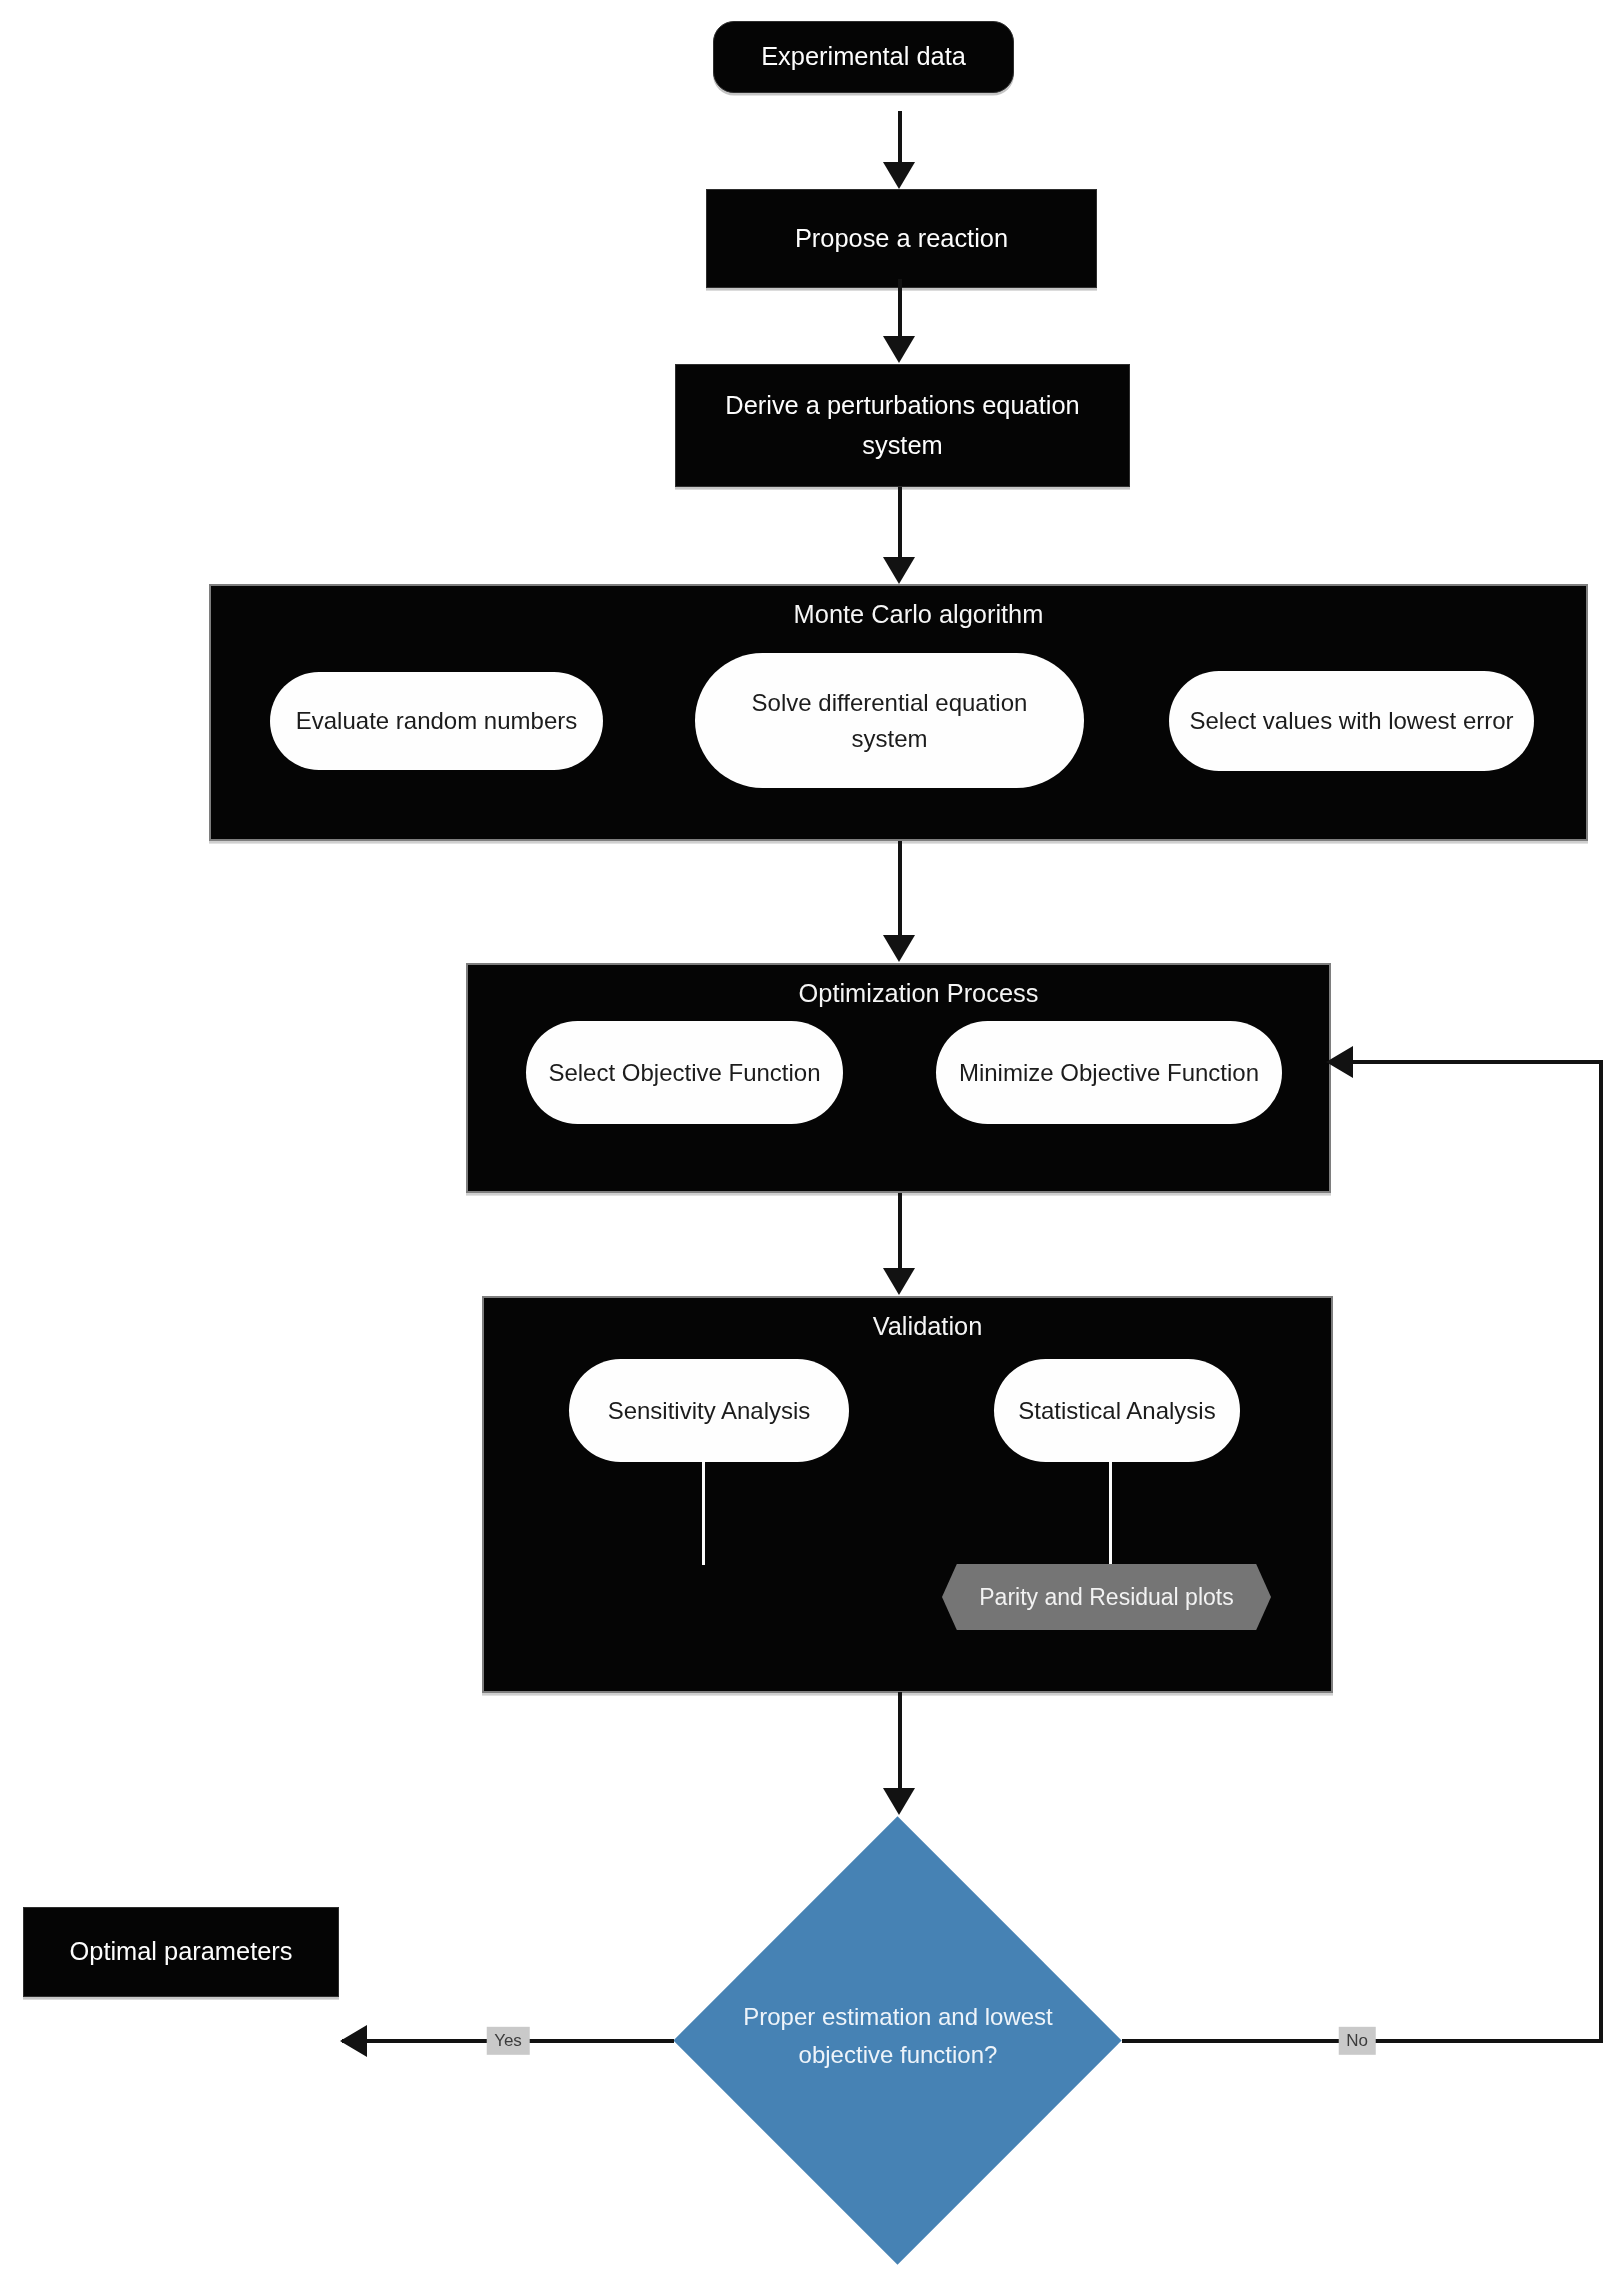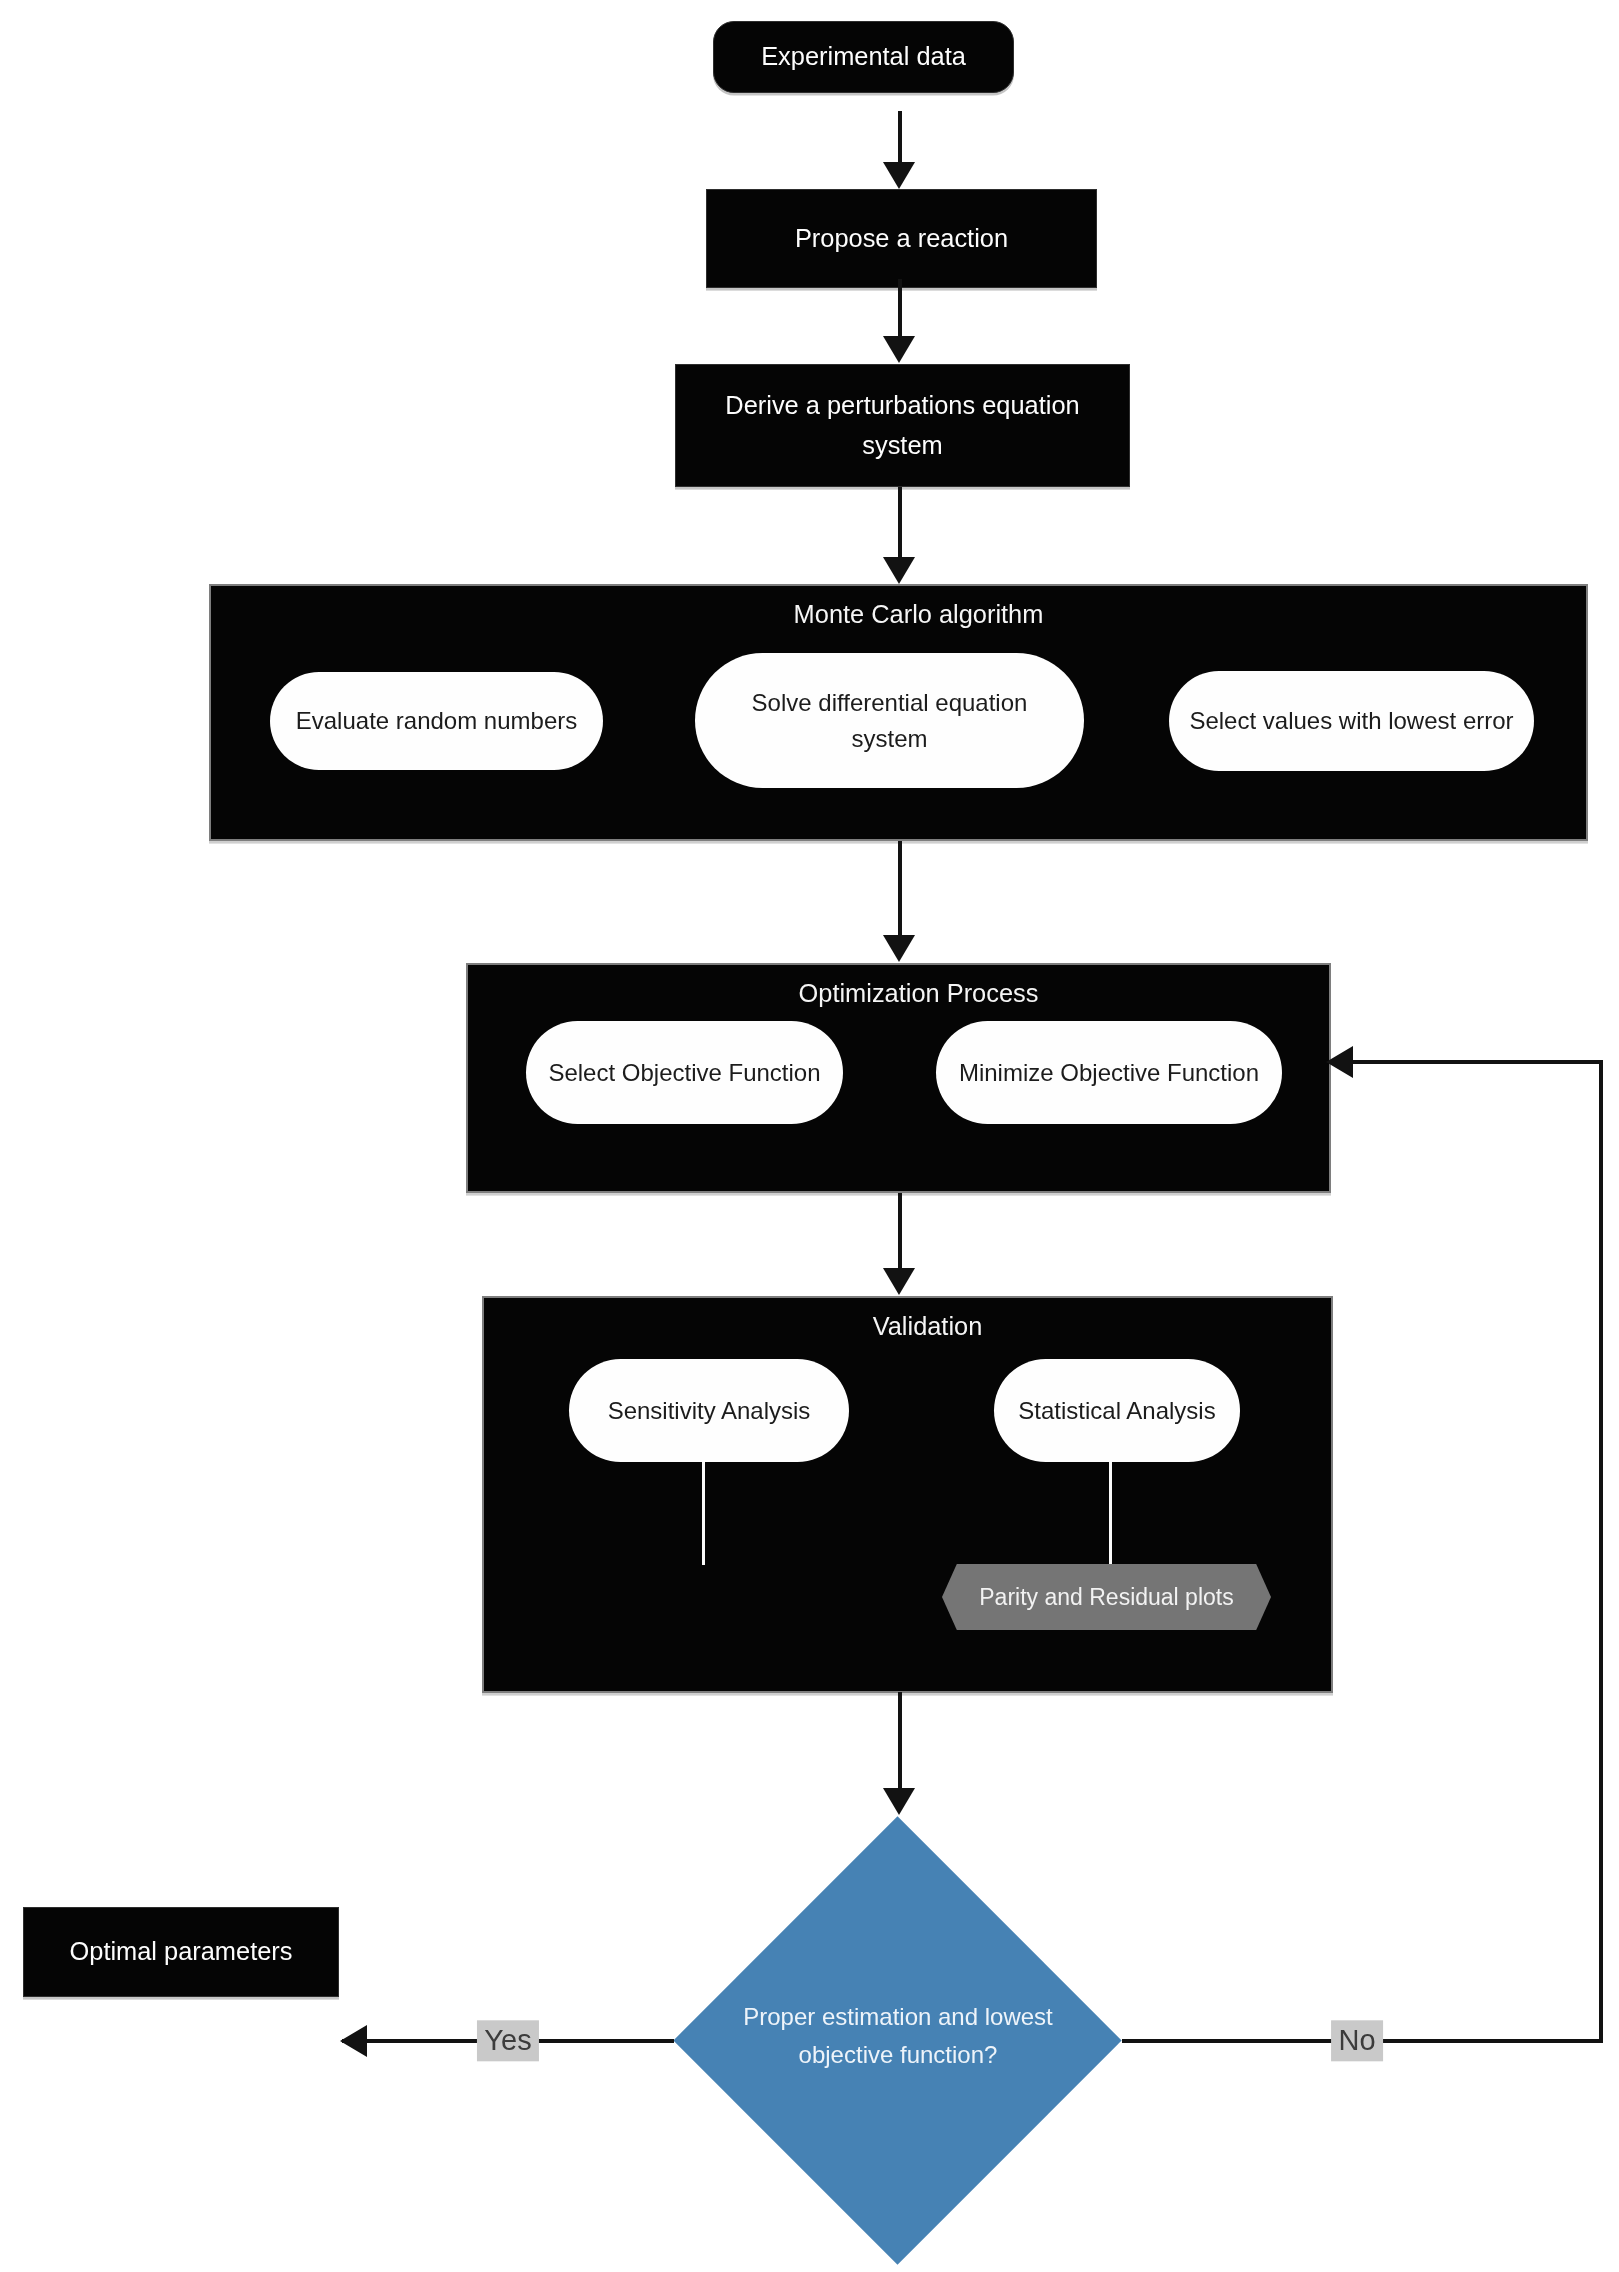--- a/index.html
+++ b/index.html
@@ -44,21 +44,21 @@
            border-right:27.5px solid #121212;}
 
   
   .diamond{position:absolute;left:739px;top:1882px;width:317px;height:317px;
            background:#4682b4;transform:rotate(45deg);}
   .diamond-label{position:absolute;left:697px;top:1998px;width:402px;
            color:#eef4fa;font-size:24px;line-height:1.6;text-align:center;}
 
   
   .edge-label{position:absolute;transform:translate(-50%,-50%);
-           background:#c9c9c9;color:#3c3c3c;font-size:29px;
+           background:#c9c9c9;color:#3c3c3c;font-size:17px;
            padding:4.2px 7.4px;}
 </style>
 </head>
 <body>
 
 <div class="canvas">
 
   <div class="node" style="left:713px;top:21px;width:301px;height:72px;border-radius:21px;">Experimental data</div>
 
   <div class="vline" style="left:898px;top:111px;height:62px;"></div>

